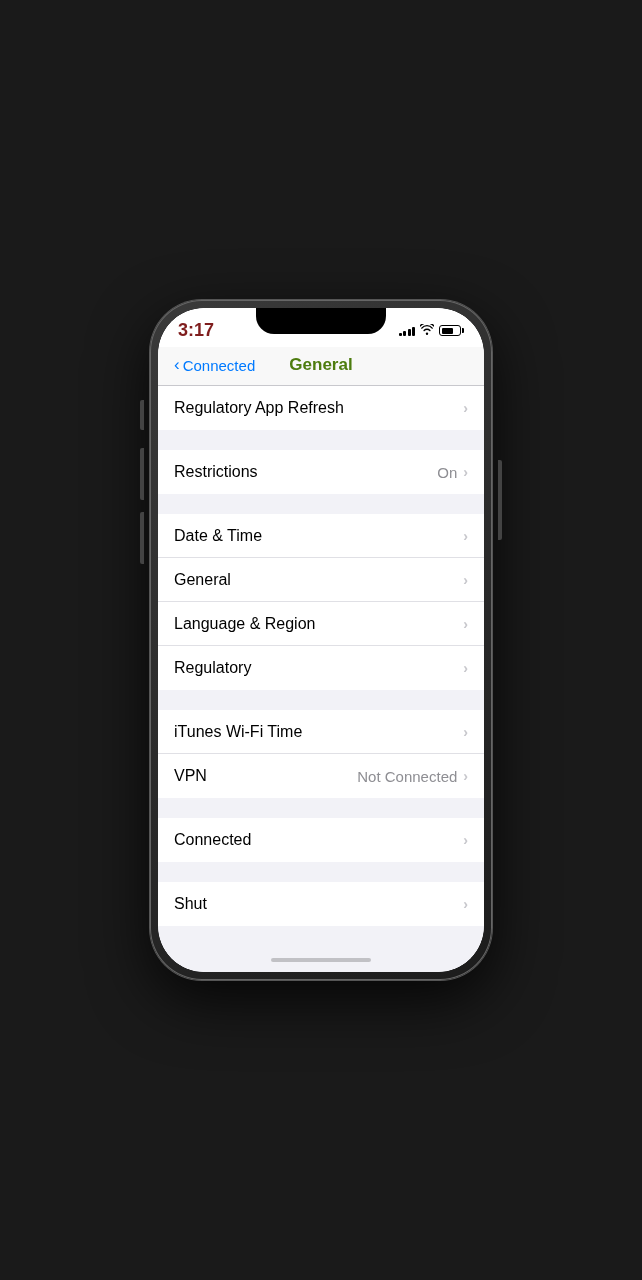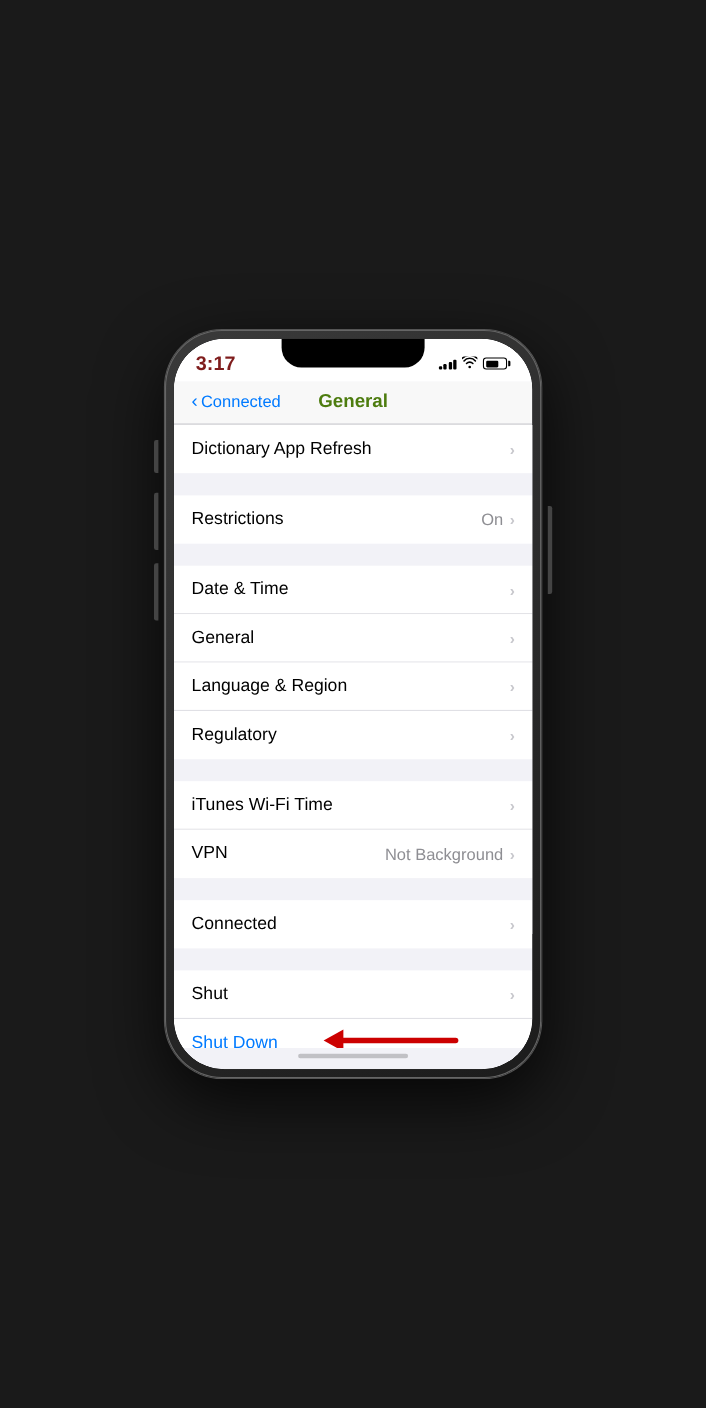--- a/index.html
+++ b/index.html
@@ -315,21 +315,21 @@
           <span style="font-size:17px;">‹</span>
           <span style="font-size:15px;">Connected</span>
         </div>
         <span class="nav-title">General</span>
       </div>
 
       <div class="content">
 
         <div class="section-group">
           <div class="list-item">
-            <span class="list-item-left">Dictionary App Refresh</span>
+            <span class="list-item-left">Regulatory App Refresh</span>
             <div class="list-item-right">
               <span class="chevron">›</span>
             </div>
           </div>
         </div>
 
         <div class="section-spacer"></div>
 
         <div class="section-group">
           <div class="list-item">
@@ -375,21 +375,21 @@
         <div class="section-group">
           <div class="list-item">
             <span class="list-item-left">iTunes Wi-Fi Time</span>
             <div class="list-item-right">
               <span class="chevron">›</span>
             </div>
           </div>
           <div class="list-item">
             <span class="list-item-left">VPN</span>
             <div class="list-item-right">
-              <span>Not Background</span>
+              <span>Not Connected</span>
               <span class="chevron">›</span>
             </div>
           </div>
         </div>
 
         <div class="section-spacer"></div>
 
         <div class="section-group">
           <div class="list-item">
             <span class="list-item-left">Connected</span>
@@ -399,32 +399,20 @@
           </div>
         </div>
 
         <div class="section-spacer"></div>
 
         <div class="section-group">
           <div class="list-item">
             <span class="list-item-left">Shut</span>
             <div class="list-item-right">
               <span class="chevron">›</span>
-            </div>
-          </div>
-          <div class="list-item shut-down-row" style="position:relative;">
-            <span class="list-item-left" style="color:#007aff;">Shut Down</span>
-
-            <div class="annotation-arrow">
-              <svg width="140" height="32" viewBox="0 0 140 32">
-
-                <line x1="130" y1="16" x2="20" y2="16" stroke="#cc0000" stroke-width="5" stroke-linecap="round"></line>
-
-                <polygon points="10,16 28,6 28,26" fill="#cc0000"></polygon>
-              </svg>
             </div>
           </div>
         </div>
 
       </div>
 
       <div class="home-indicator">
         <div class="home-bar"></div>
       </div>
 

